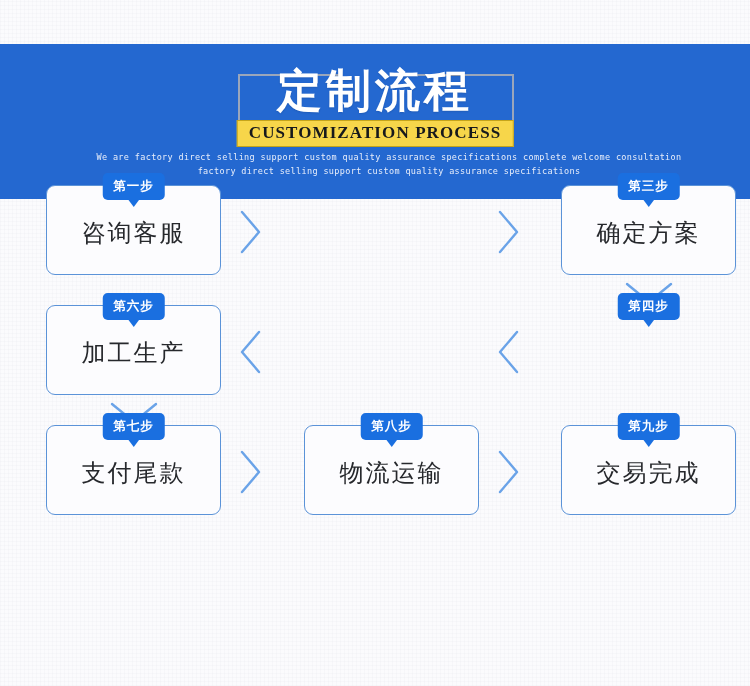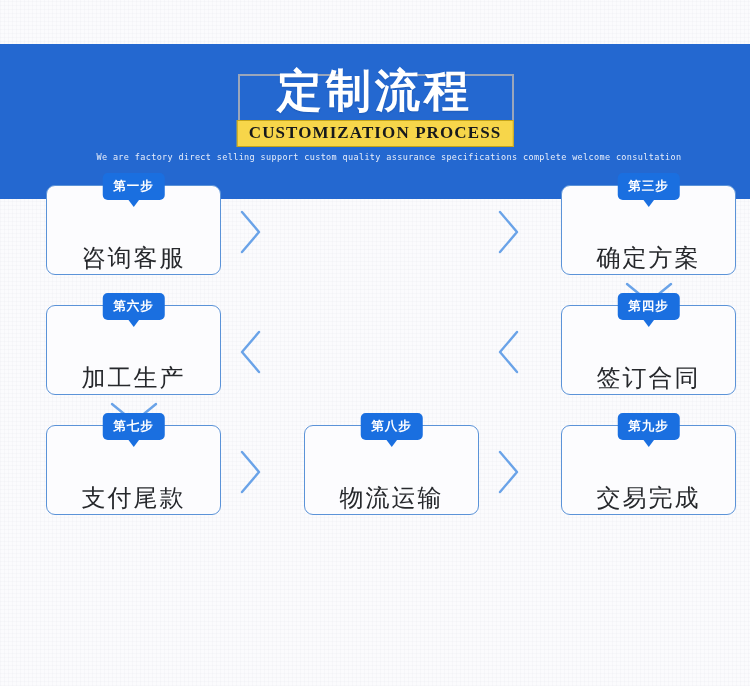--- a/index.html
+++ b/index.html
@@ -126,21 +126,21 @@
     position: absolute;
     left: 0;
     top: 12px;
     width: 175px;
     height: 90px;
     box-sizing: border-box;
     border: 1.6px solid #5b93d8;
     border-radius: 9px;
     background: #fcfcfe;
     display: flex;
-    align-items: flex-end;
+    align-items: center;
     justify-content: center;
   }
 
   .card-label {
     font-size: 24px;
     color: #26282c;
     letter-spacing: 2px;
     font-family: "DejaVu Sans", "Liberation Sans", sans-serif;
     padding-top: 6px;
   }
@@ -202,20 +202,21 @@
   <div class="banner">
     <div class="bracket bracket-left"></div>
     <div class="bracket bracket-right"></div>
 
     <div class="banner-title">定制流程</div>
 
     <div class="badge-en">CUSTOMIZATION PROCESS</div>
 
     <div class="banner-sub">
       <div>We are factory direct selling support custom quality assurance specifications complete welcome consultation</div>
+      <div>factory direct selling support custom quality assurance specifications</div>
     </div>
   </div>
 
   <div class="flow">
 
     <div class="row">
 
       <div class="cell c0">
         <div class="step-badge">第一步</div>
         <div class="card">
@@ -254,23 +255,20 @@
       <div class="cell c0">
         <div class="step-badge">第六步</div>
         <div class="card">
           <span class="card-label">加工生产</span>
         </div>
       </div>
 
 
       <div class="cell c2">
         <div class="step-badge">第四步</div>
-        <div class="card">
-          <span class="card-label">签订合同</span>
-        </div>
       </div>
 
       <div class="chev h0">
         <svg width="26" height="46" viewBox="0 0 26 46">
             <polyline points="21,3 4,23 21,43" fill="none" stroke="#6aa3e8" stroke-width="2.4" stroke-linecap="round" stroke-linejoin="round"></polyline>
           </svg>
       </div>
       <div class="chev h1">
         <svg width="26" height="46" viewBox="0 0 26 46">
             <polyline points="21,3 4,23 21,43" fill="none" stroke="#6aa3e8" stroke-width="2.4" stroke-linecap="round" stroke-linejoin="round"></polyline>

